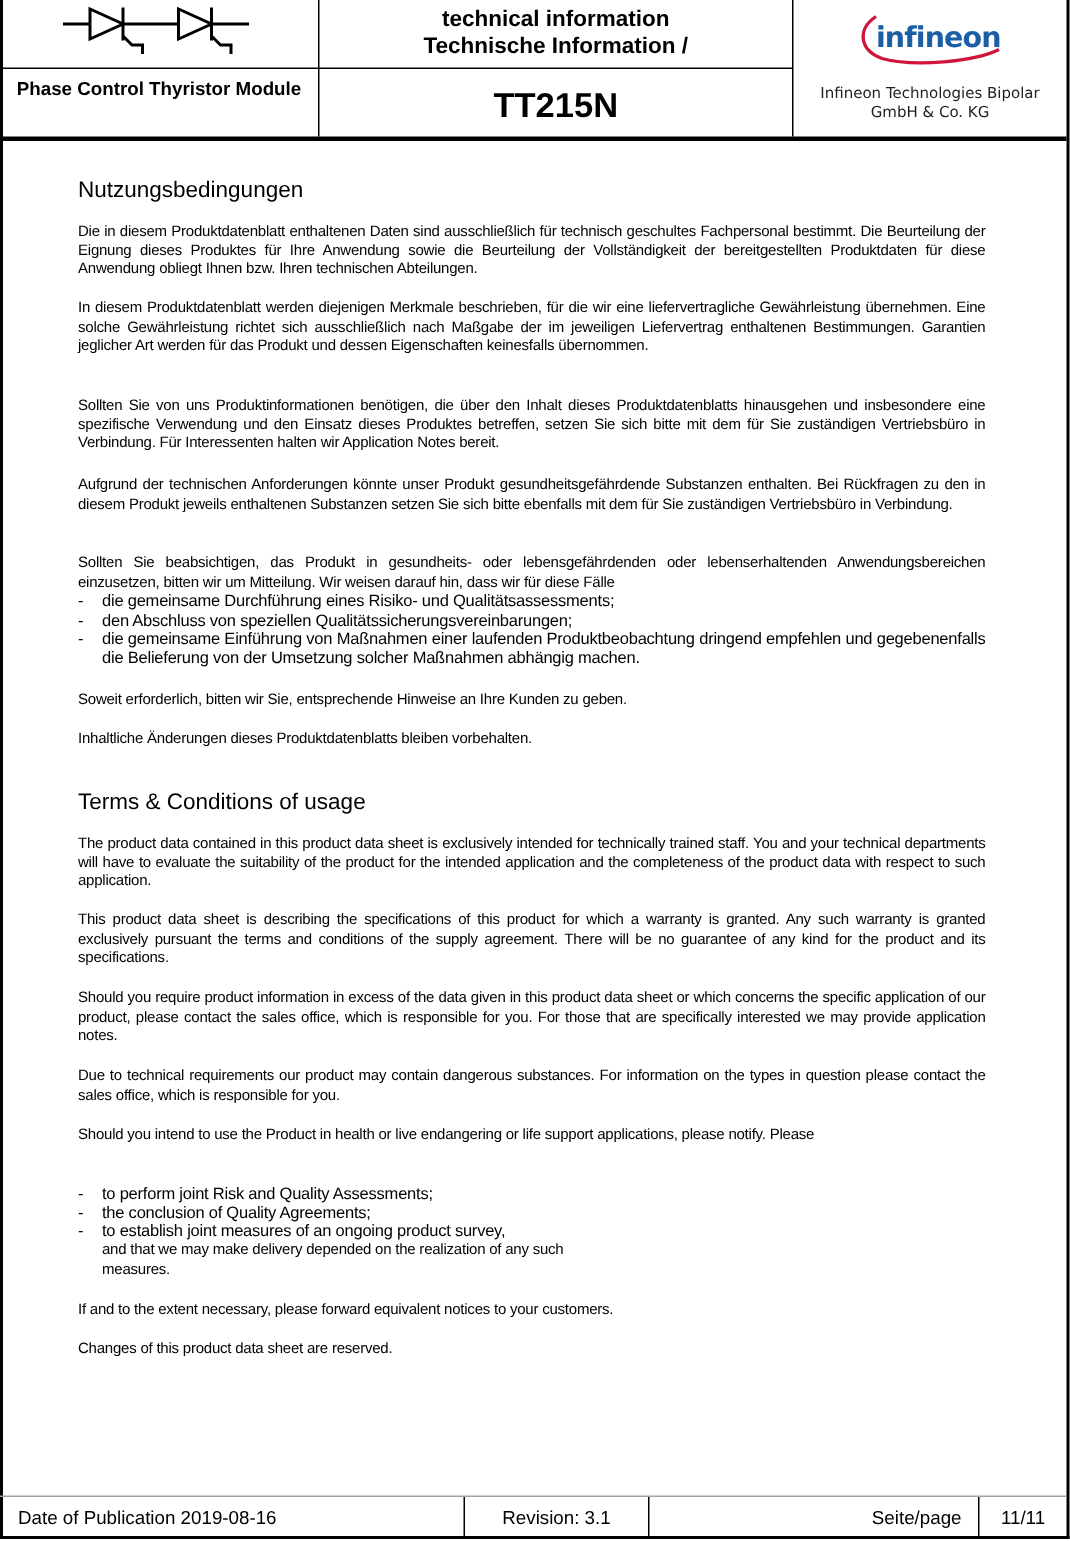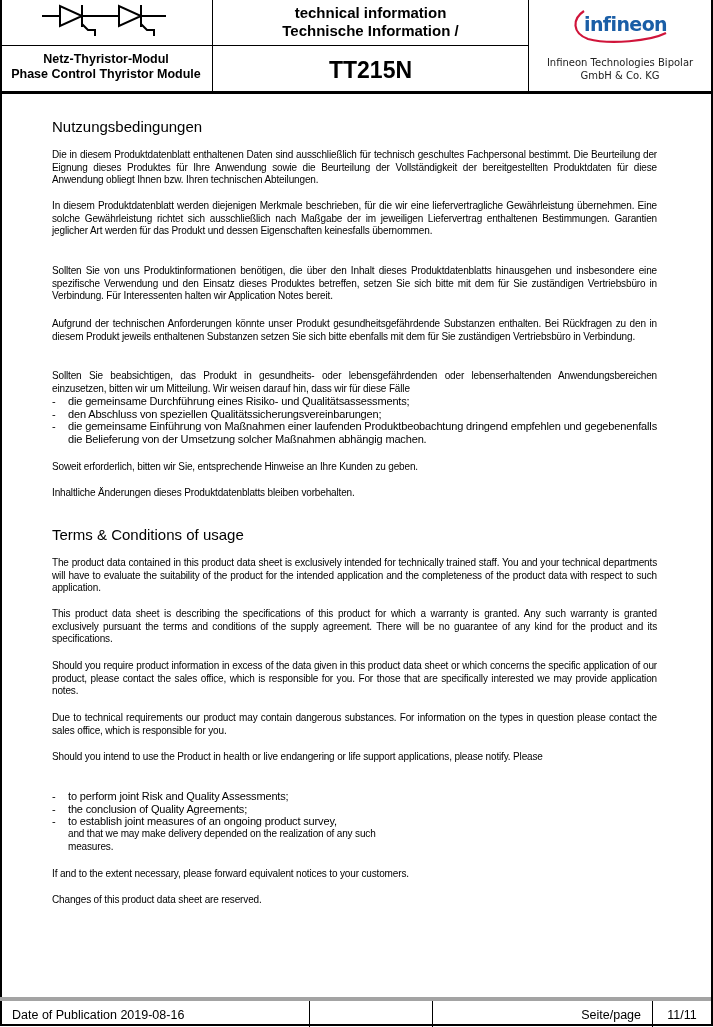--- a/index.html
+++ b/index.html
@@ -24,21 +24,21 @@
   .company { position:absolute; left:529px; top:56px; width:182px; text-align:center;
              font-family:"DejaVu Sans", sans-serif; font-size:10px; line-height:13px; color:#222; }
   h2 { font-weight:normal; font-size:15px; margin:0; line-height:18px; }
   p { margin:0; font-size:10px; line-height:12.6px; text-align:justify; letter-spacing:-0.15px; }
   .blk { position:absolute; left:52px; width:605px; }
   ul.dash { list-style:none; padding:0; margin:0; }
   ul.dash li { position:relative; padding-left:16px; font-size:11px; line-height:12.6px; text-align:justify; letter-spacing:-0.15px; }
   ul.dash li::before { content:"-"; position:absolute; left:0; top:0; }
   .left-only { text-align:left; }
   
-  .ftr { position:absolute; left:0; top:997px; width:711px; height:27px; border-top:4px solid #a3a3a3; }
+  .ftr { position:absolute; left:0; top:997px; width:711px; height:27px; border-top:1px solid #a3a3a3; }
   .ftr .cell { position:absolute; top:0; height:27px; line-height:28px; font-size:12.5px; }
   .ftr .div { position:absolute; top:0; width:1px; height:27px; background:#000; }
 </style>
 </head>
 <body>
 
 <div class="frame"></div>
 
 <div class="hdr">
   <div class="vline1"></div>
@@ -49,21 +49,20 @@
     <line x1="2" y1="12" x2="126" y2="12" stroke="#000" stroke-width="2"></line>
     <polygon points="20,2 20,22 42,12" fill="#fff" stroke="#000" stroke-width="2"></polygon>
     <line x1="42" y1="1" x2="42" y2="23" stroke="#000" stroke-width="2"></line>
     <polyline points="42,20 48,26 55,26 55,32" fill="none" stroke="#000" stroke-width="2"></polyline>
     <polygon points="79,2 79,22 101,12" fill="#fff" stroke="#000" stroke-width="2"></polygon>
     <line x1="101" y1="1" x2="101" y2="23" stroke="#000" stroke-width="2"></line>
     <polyline points="101,20 107,26 114,26 114,32" fill="none" stroke="#000" stroke-width="2"></polyline>
   </svg>
 
   <div class="mod-title">
-    <div>Netz-Thyristor-Modul</div>
     <div>Phase Control Thyristor Module</div>
   </div>
 
   <div class="tech-title">
     <div>technical information</div>
     <div>Technische Information /</div>
   </div>
 
   <div class="part-no">TT215N</div>
 
@@ -108,17 +107,18 @@
 <div class="blk" style="top:828px; padding-left:16px; width:589px;">
   <p class="left-only">and that we may make delivery depended on the realization of any such</p>
   <p class="left-only">measures.</p>
 </div>
 <p class="blk left-only" style="top:868px;">If and to the extent necessary, please forward equivalent notices to your customers.</p>
 <p class="blk left-only" style="top:894px;">Changes of this product data sheet are reserved.</p>
 
 <div class="ftr">
   <div class="cell" style="left:12px;">Date of Publication 2019-08-16</div>
   <div class="div" style="left:309px;"></div>
+  <div class="cell" style="left:310px; width:122px; text-align:center;">Revision: 3.1</div>
   <div class="div" style="left:432px;"></div>
   <div class="cell" style="left:433px; width:208px; text-align:right;">Seite/page</div>
   <div class="div" style="left:652px;"></div>
   <div class="cell" style="left:653px; width:58px; text-align:center;">11/11</div>
 </div>
 
 </body></html>

